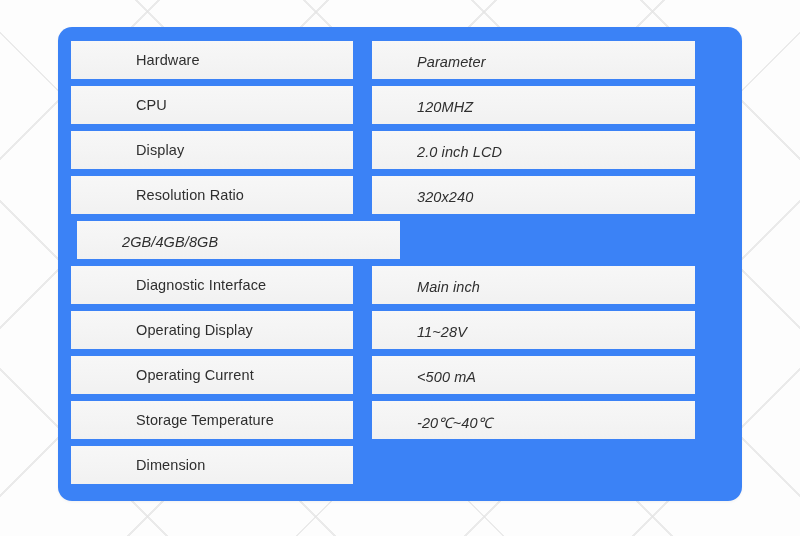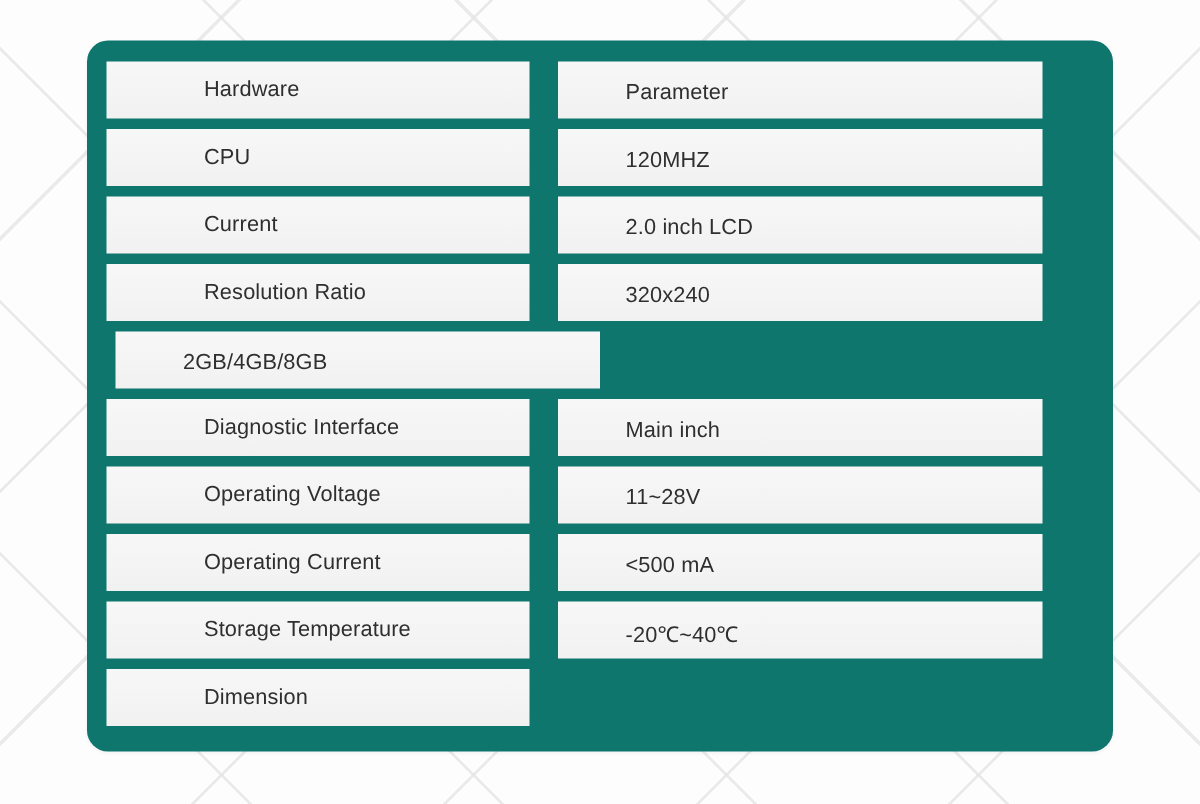--- a/index.html
+++ b/index.html
@@ -34,21 +34,21 @@
     z-index: 0;
   }
 
   
   #spec-card {
     position: absolute;
     left: 58px;
     top: 27px;
     width: 684px;
     height: 474px;
-    background: #0f766e;
+    background: #3b82f6;
     border-radius: 14px;
     box-shadow: 0 1px 3px rgba(0,0,0,0.05);
     z-index: 1;
     box-sizing: border-box;
     padding: 11px 0 11px 0;
   }
 
   #spec-table {
     position: relative;
     width: 100%;
@@ -80,20 +80,21 @@
   .cell-label {
     width: 282px;
     margin-left: 13px;
     padding-left: 65px;
   }
 
   .cell-value {
     width: 323px;
     margin-left: 19px;
     padding-left: 45px;
+    font-style: italic;
   }
 
   
   .cell-value > span {
     position: relative;
     top: 2px;
   }
 </style>
 </head>
 <body>
@@ -116,21 +117,21 @@
       <div class="cell cell-label">
           <span>CPU</span>
         </div>
       <div class="cell cell-value">
           <span>120MHZ</span>
         </div>
     </div>
 
     <div class="spec-row" style="top:90px">
       <div class="cell cell-label">
-          <span>Current</span>
+          <span>Display</span>
         </div>
       <div class="cell cell-value">
           <span>2.0 inch LCD</span>
         </div>
     </div>
 
     <div class="spec-row" style="top:135px">
       <div class="cell cell-label">
           <span>Resolution Ratio</span>
         </div>
@@ -149,21 +150,21 @@
       <div class="cell cell-label">
           <span>Diagnostic Interface</span>
         </div>
       <div class="cell cell-value">
           <span>Main inch</span>
         </div>
     </div>
 
     <div class="spec-row" style="top:270px">
       <div class="cell cell-label">
-          <span>Operating Voltage</span>
+          <span>Operating Display</span>
         </div>
       <div class="cell cell-value">
           <span>11~28V</span>
         </div>
     </div>
 
     <div class="spec-row" style="top:315px">
       <div class="cell cell-label">
           <span>Operating Current</span>
         </div>

